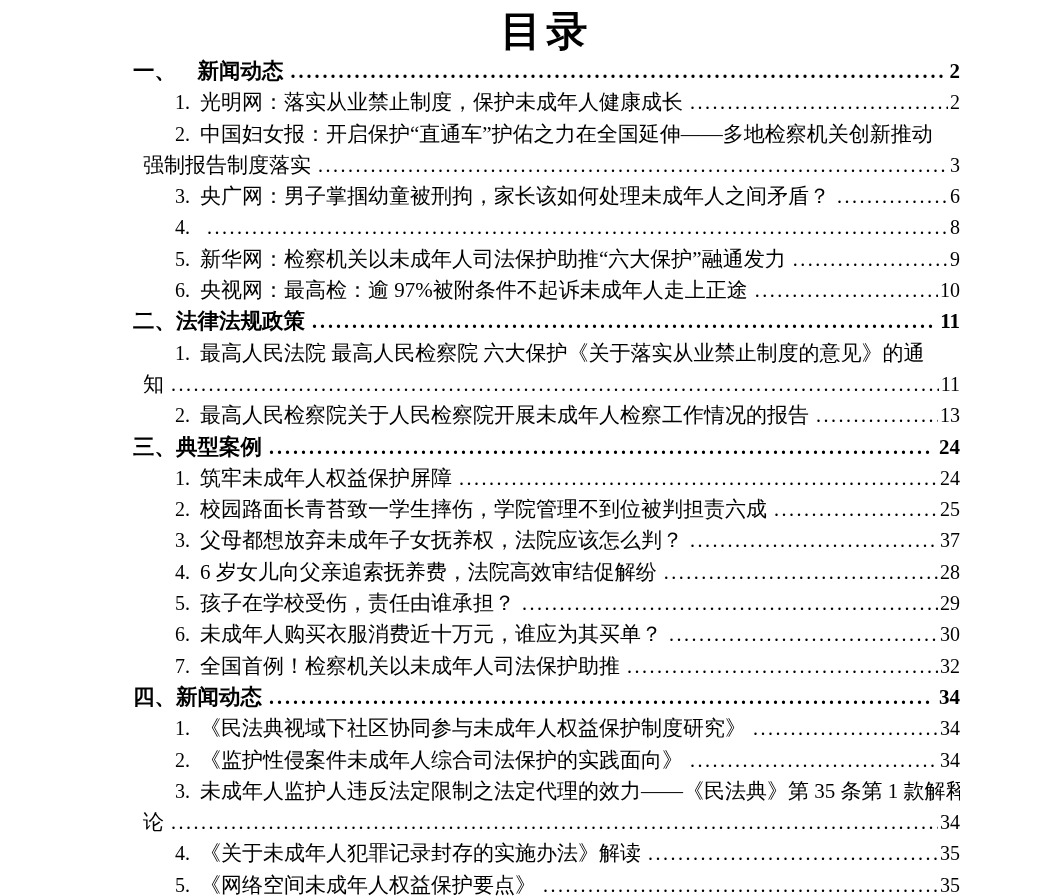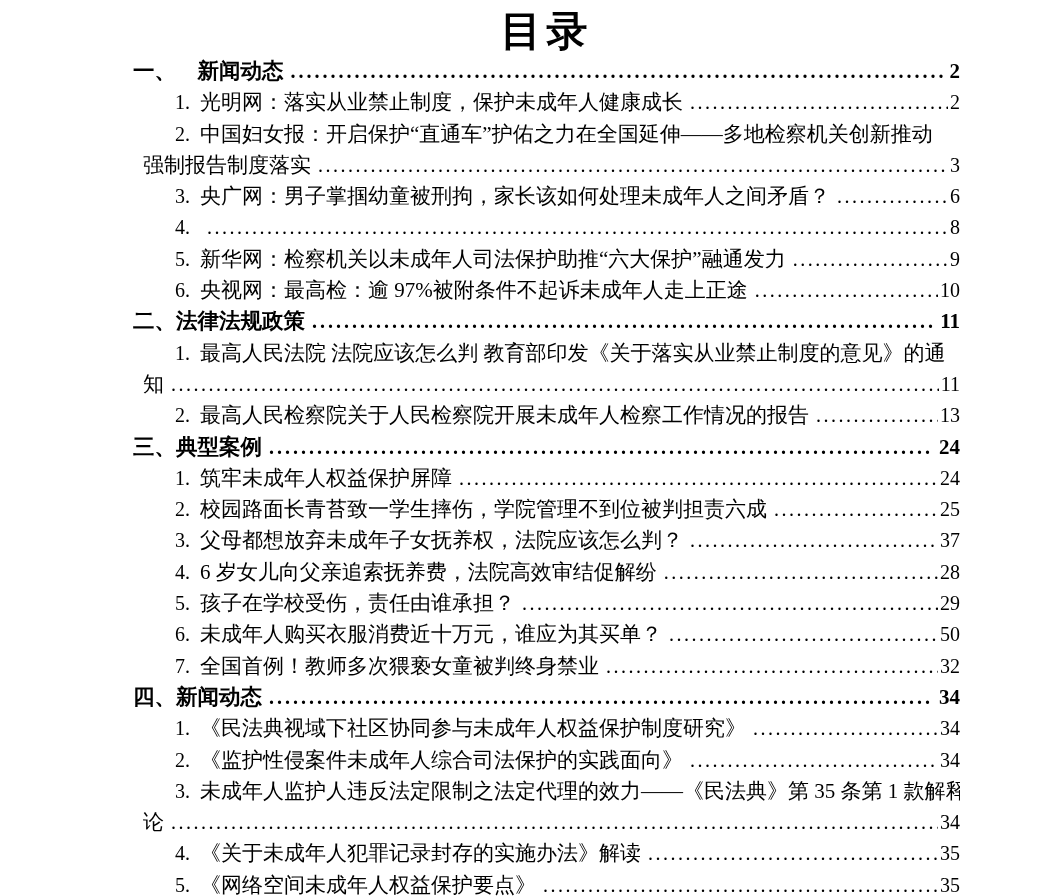--- a/index.html
+++ b/index.html
@@ -131,21 +131,21 @@
         <span class="leader"></span>
         <span class="pagenum">10</span>
       </div>
       <div class="toc-line lvl1">
         <span class="txt">二、法律法规政策</span>
         <span class="leader"></span>
         <span class="pagenum">11</span>
       </div>
       <div class="toc-line lvl2">
         <span class="num">1.</span>
-        <span class="txt">最高人民法院 法院应该怎么判 教育部印发《关于落实从业禁止制度的意见》的通</span>
+        <span class="txt">最高人民法院 最高人民检察院 六大保护《关于落实从业禁止制度的意见》的通</span>
       </div>
       <div class="toc-line lvl2 cont">
         <span class="txt">知</span>
         <span class="leader"></span>
         <span class="pagenum">11</span>
       </div>
       <div class="toc-line lvl2">
         <span class="num">2.</span>
         <span class="txt">最高人民检察院关于人民检察院开展未成年人检察工作情况的报告</span>
         <span class="leader"></span>
@@ -183,25 +183,25 @@
       <div class="toc-line lvl2">
         <span class="num">5.</span>
         <span class="txt">孩子在学校受伤，责任由谁承担？</span>
         <span class="leader"></span>
         <span class="pagenum">29</span>
       </div>
       <div class="toc-line lvl2">
         <span class="num">6.</span>
         <span class="txt">未成年人购买衣服消费近十万元，谁应为其买单？</span>
         <span class="leader"></span>
-        <span class="pagenum">50</span>
+        <span class="pagenum">30</span>
       </div>
       <div class="toc-line lvl2">
         <span class="num">7.</span>
-        <span class="txt">全国首例！教师多次猥亵女童被判终身禁业</span>
+        <span class="txt">全国首例！检察机关以未成年人司法保护助推</span>
         <span class="leader"></span>
         <span class="pagenum">32</span>
       </div>
       <div class="toc-line lvl1">
         <span class="txt">四、新闻动态</span>
         <span class="leader"></span>
         <span class="pagenum">34</span>
       </div>
       <div class="toc-line lvl2">
         <span class="num">1.</span>

